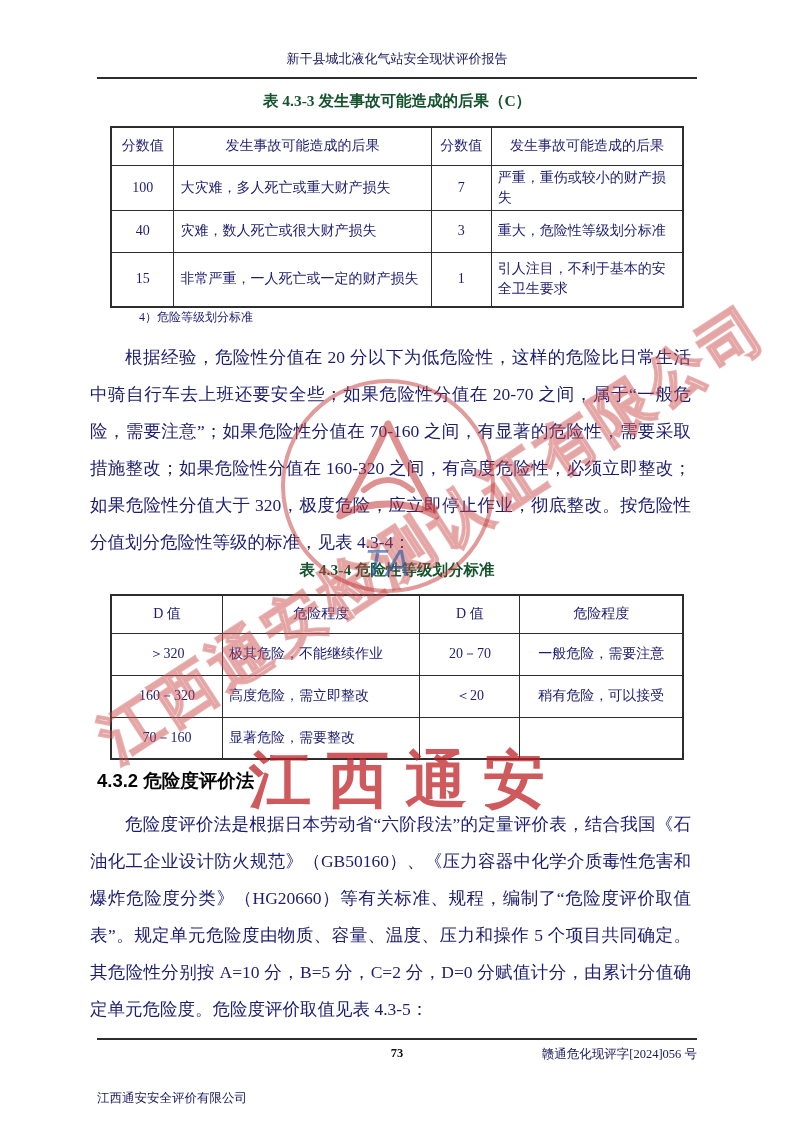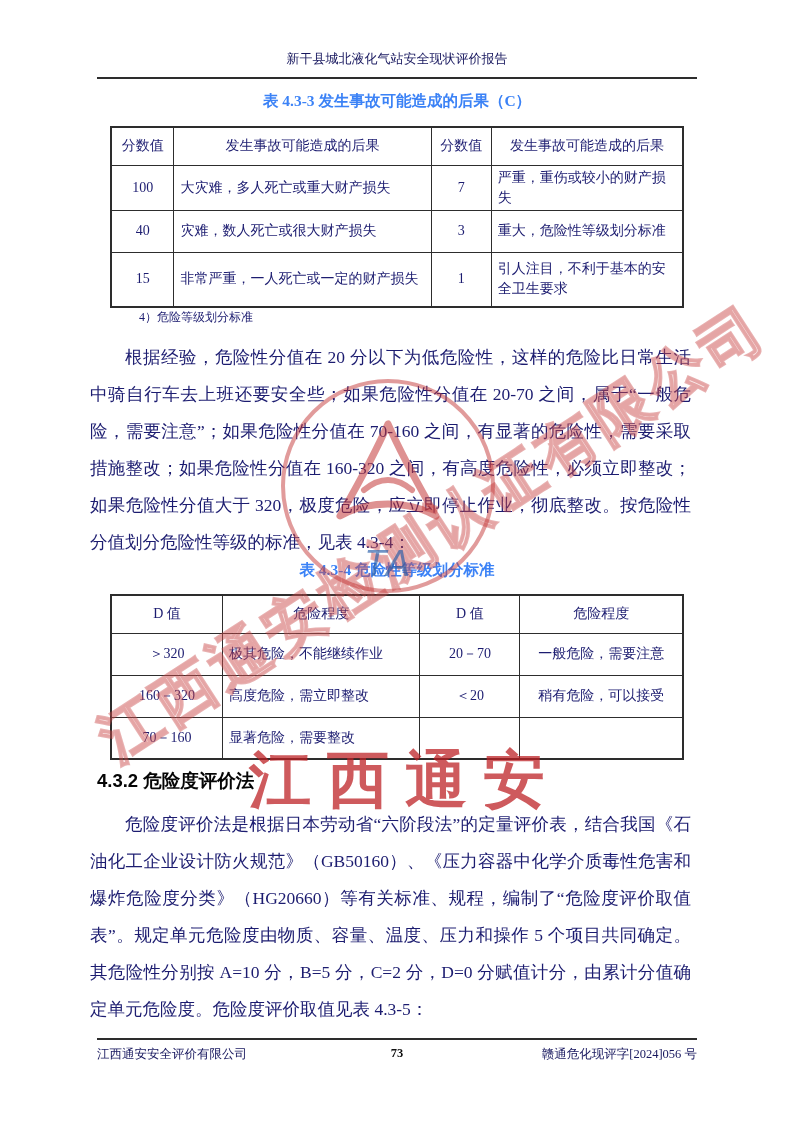--- a/index.html
+++ b/index.html
@@ -13,21 +13,21 @@
   
   .doc-header {
     position:absolute; left:97px; top:50px; width:600px;
     text-align:center; font-size:13px; color:#17175e;
     padding-bottom:9px; border-bottom:2px solid #2d2d2d;
   }
 
   
   .caption {
     position:absolute; left:97px; width:600px; text-align:center;
-    font-weight:bold; font-size:15.5px; color:#3b82f6;
+    font-weight:bold; font-size:15.5px; color:#14532d;
   }
   .caption1 { top:91px; }
   .caption2 { top:560px; }
   .sub-heading {
     position:absolute; left:97px; top:309px; width:600px;
     font-size:12px; color:#1c1c70; padding-left:42px;
   }
   .heading-432 {
     position:absolute; left:97px; top:768px; width:600px;
     font-size:18.5px; font-weight:bold; color:#050505;
@@ -60,21 +60,21 @@
   }
   .para1 { top:339px; }
   .para2 { top:806px; }
 
   
   .doc-footer {
     position:absolute; left:97px; top:1038px; width:600px;
     border-top:2px solid #2d2d2d; padding-top:6px;
     font-size:12.5px; color:#17175e;
   }
-  .doc-footer .f-left  { float:left; }
+  .doc-footer .f-left  { float:left;margin-top:44px; }
   .doc-footer .f-right { float:right; }
   .doc-footer .f-page  {
     position:absolute; left:0; right:0; text-align:center;
     font-weight:bold; color:#101010;
   }
 
   
   .watermark { position:absolute; inset:0; z-index:6; pointer-events:none; }
   .wm-diagonal {
     position:absolute; left:84px; top:712px;

